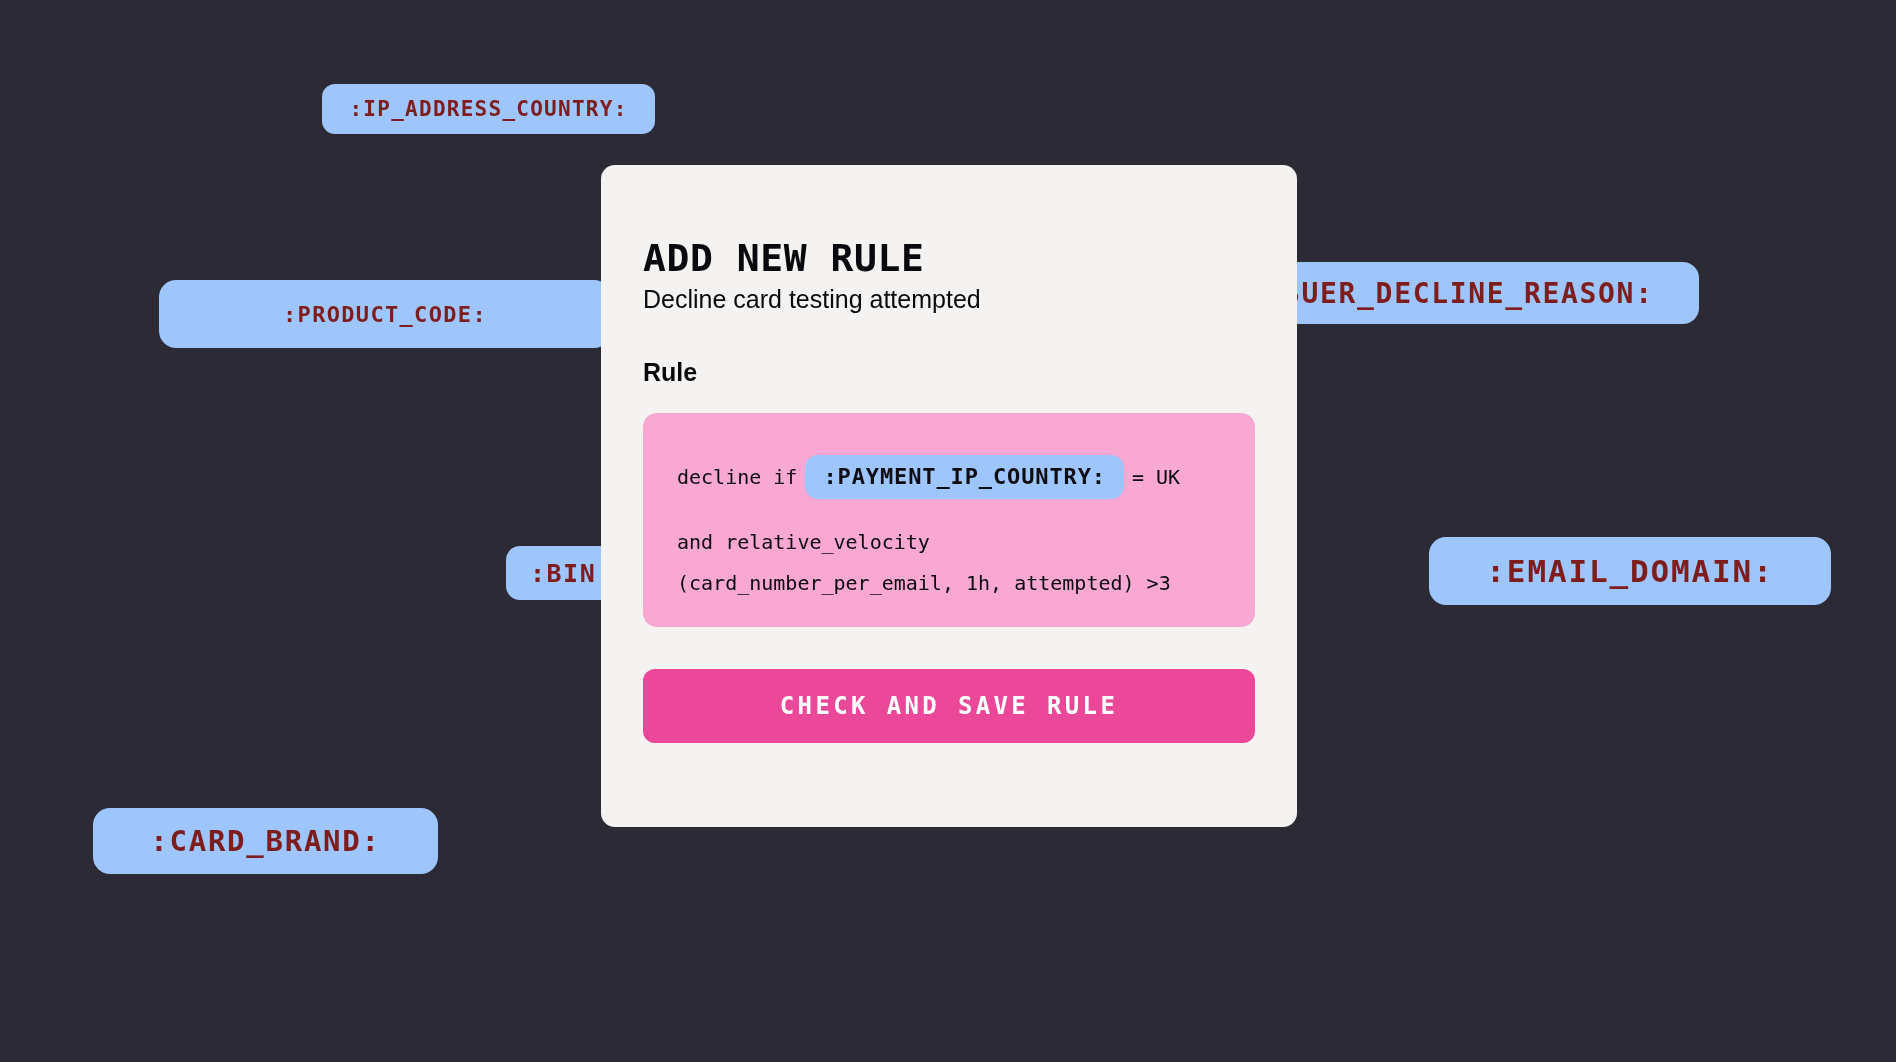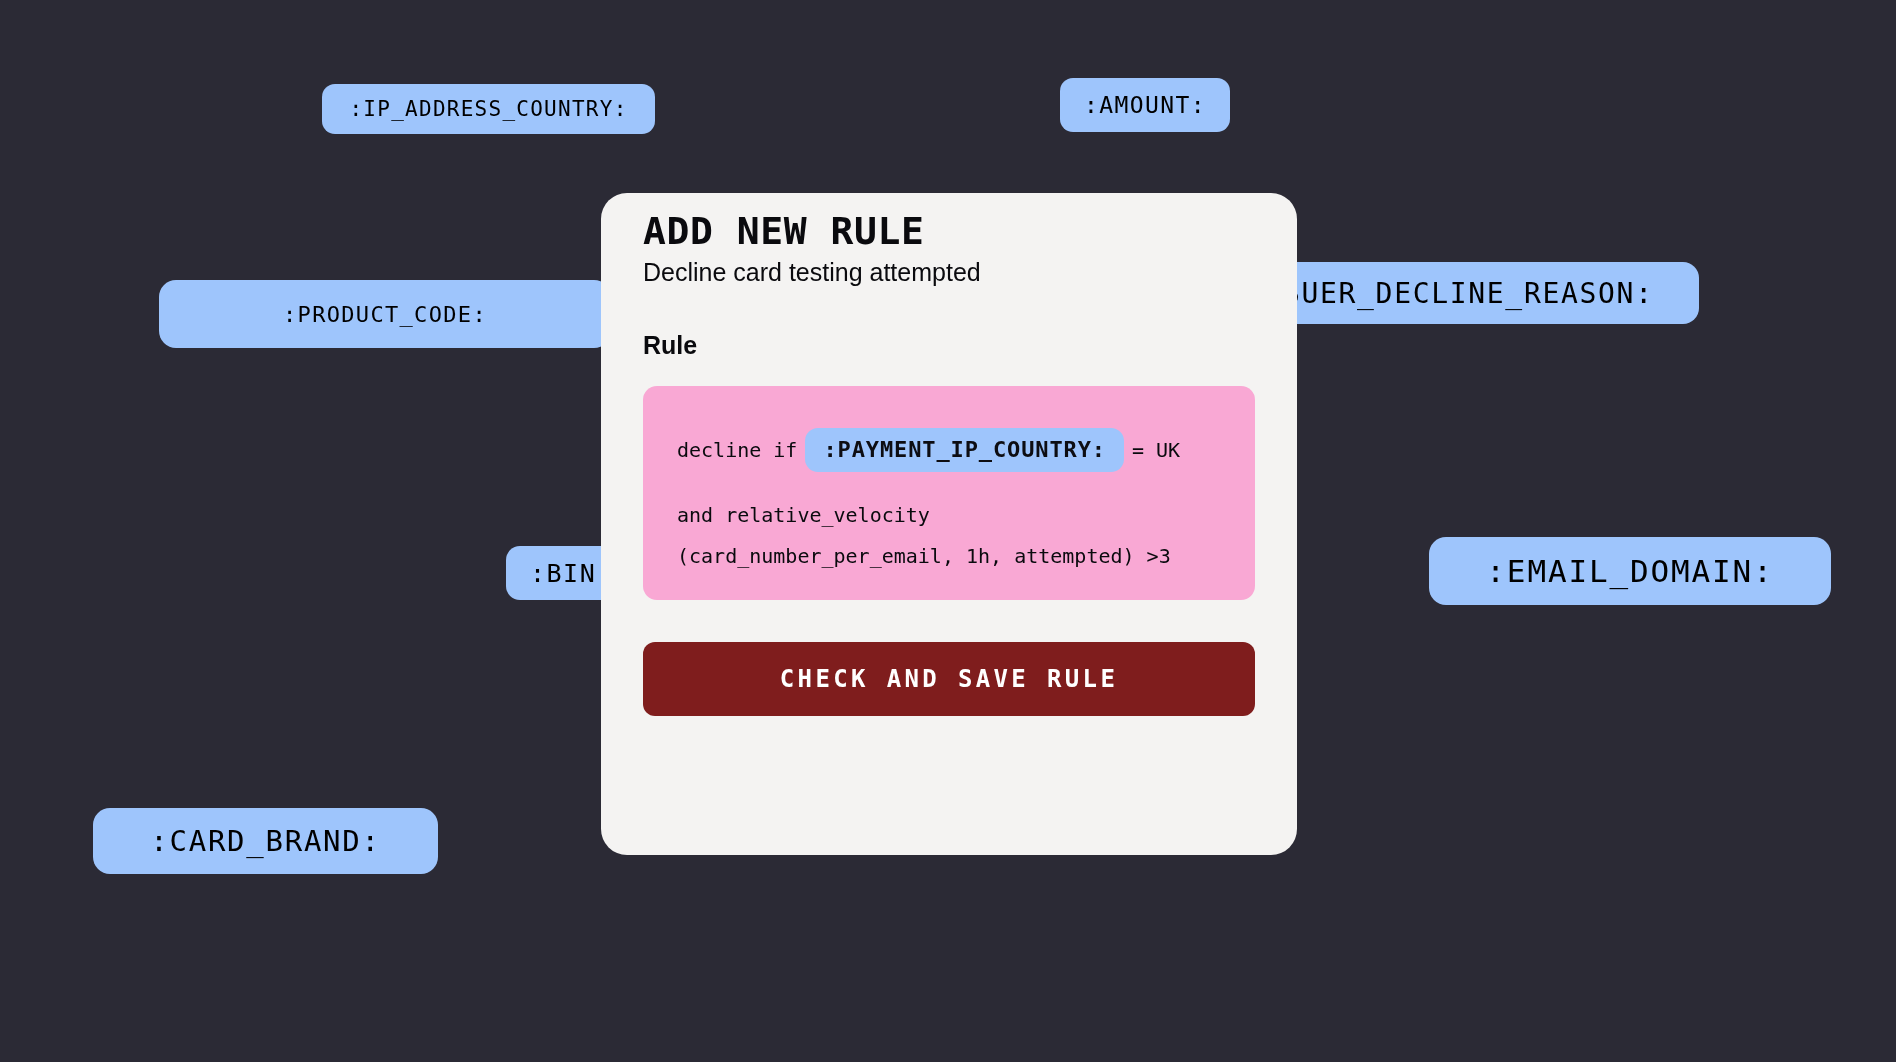--- a/index.html
+++ b/index.html
@@ -17,23 +17,23 @@
     width: 1896px;
     height: 1062px;
     background: #2b2a35;
     overflow: hidden;
   }
 
   
   .chip {
     position: absolute;
     background: #9ec5fc;
-    color: #000000;
-    font-family: "DejaVu Sans Mono", "Liberation Mono", monospace;
-    font-weight: 400;
+    color: #7f1d1d;
+    font-family: "DejaVu Sans Mono", "Liberation Mono", monospace;
+    font-weight: 700;
     border-radius: 14px;
     display: flex;
     align-items: center;
     justify-content: center;
     white-space: nowrap;
     letter-spacing: 0.06em;
     user-select: none;
   }
 
   .chip-ip-address-country {
@@ -89,25 +89,25 @@
   .chip-recurring-customer {
     left: 1146px; top: 911px;
     width: 281px; height: 38px;
     font-size: 17px;
     border-radius: 10px;
   }
 
   
   .rule-card {
     position: absolute;
-    left: 601px; top: 193px;
+    left: 601px; top: 165px;
     width: 696px; height: 662px;
     background: #f4f3f2;
-    border-radius: 26px;
-    padding: 18px 42px 0 42px;
+    border-radius: 14px;
+    padding: 73px 42px 0 42px;
     z-index: 10;
   }
 
   .card-title {
     margin: 0;
     font-family: "DejaVu Sans Mono", "Liberation Mono", monospace;
     font-weight: 700;
     font-size: 38px;
     letter-spacing: 0.015em;
     color: #0a0a0e;
@@ -166,39 +166,38 @@
     margin: 12px 8px;
     white-space: nowrap;
   }
 
   
   .save-button {
     display: block;
     width: 100%;
     margin-top: 42px;
     height: 74px;
-    background: #7f1d1d;
+    background: #ec4899;
     color: #ffffff;
     border: none;
     border-radius: 12px;
     font-family: "DejaVu Sans Mono", "Liberation Mono", monospace;
     font-weight: 700;
     font-size: 24px;
     letter-spacing: 0.14em;
     cursor: pointer;
   }
 </style>
 </head>
 <body>
 
 <div class="stage">
 
   <div class="chip chip-ip-address-country">:IP_ADDRESS_COUNTRY:</div>
 
-  <div class="chip chip-amount">:AMOUNT:</div>
 
   <div class="chip chip-product-code">:PRODUCT_CODE:</div>
 
   <div class="chip chip-issuer-decline-reason">:ISSUER_DECLINE_REASON:</div>
 
   <div class="chip chip-bin">:BIN:</div>
 
   <div class="chip chip-card-brand">:CARD_BRAND:</div>
 
   <div class="chip chip-email-domain">:EMAIL_DOMAIN:</div>

